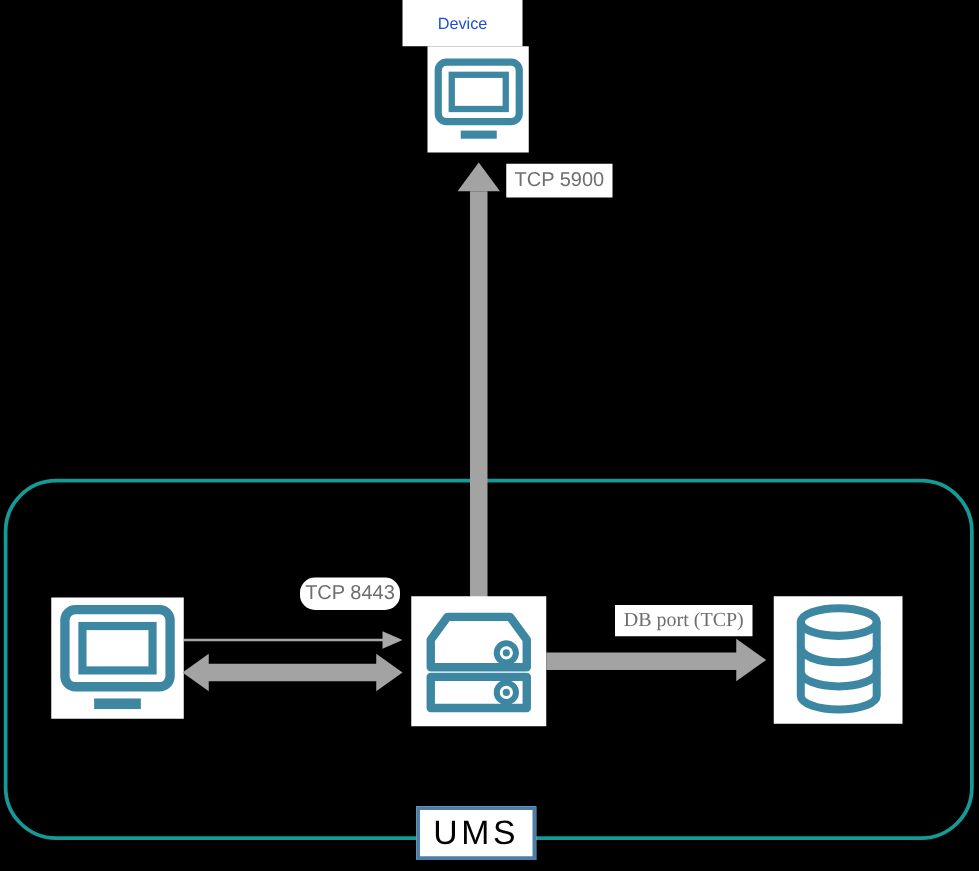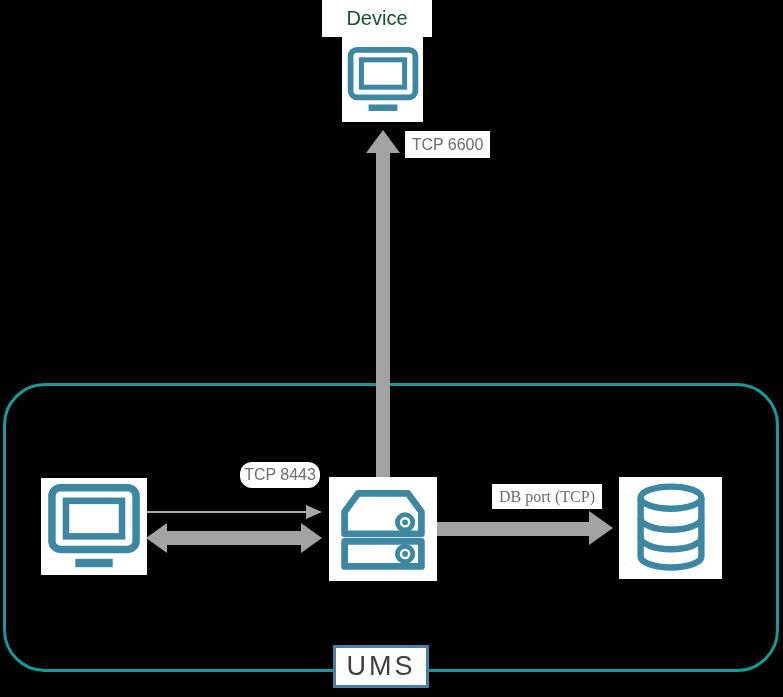--- a/index.html
+++ b/index.html
@@ -9,22 +9,22 @@
   }
   .abs{position:absolute;}
   .labelbox{
     background:#fff;color:#6E6E6E;font-size:16px;
     display:flex;align-items:center;justify-content:center;white-space:nowrap;
   }
   .iconbox{background:#fff;display:flex;align-items:center;justify-content:center;}
   .iconbox svg{display:block;}
 
   
-  #device-label{left:322px;top:0;width:110px;height:37px;background:#fff;
-    color:#14532d;font-size:20px;display:flex;align-items:center;justify-content:center;}
+  #device-label{left:322px;top:0;width:96px;height:37px;background:#fff;
+    color:#1d4ed8;font-size:13px;display:flex;align-items:center;justify-content:center;}
   
   #device-icon-box{left:342px;top:37px;width:81px;height:85px;}
 
   
   #ums-container{left:3px;top:383px;width:776px;height:289px;box-sizing:border-box;
     border:3px solid #159A97;border-radius:42px;background:transparent;}
 
   
   #up-arrow-shaft{left:376px;top:153px;width:14px;height:325px;background:#A3A3A3;}
   #up-arrow-head{left:366px;top:130px;width:0;height:0;
@@ -61,41 +61,41 @@
     border-left:24px solid #A3A3A3;}
   #dbport-label{left:492px;top:484px;width:110px;height:25px;font-family:Liberation Serif, serif;}
 
   
   #database-icon-box{left:619px;top:477px;width:103px;height:102px;}
 
   
   #ums-label-box{left:333px;top:645px;width:96px;height:43px;box-sizing:border-box;
     background:#fff;border:3px solid #4D7EA8;
     display:flex;align-items:center;justify-content:center;
-    color:#404040;font-size:27px;letter-spacing:3px;}
+    color:#000000;font-size:27px;letter-spacing:3px;}
 </style>
 </head>
 <body>
 
 <div id="canvas">
 
   <div class="abs" id="ums-container"></div>
 
   <div class="abs" id="up-arrow-shaft"></div>
   <div class="abs" id="up-arrow-head"></div>
 
   <div class="abs" id="device-label">Device</div>
   <div class="abs iconbox" id="device-icon-box">
     <svg width="72" height="76" viewBox="0 0 100 92">
       <rect x="5" y="4" width="90" height="66" rx="9" fill="none" stroke="#3E87A3" stroke-width="8"></rect>
       <rect x="20" y="18" width="60" height="38" fill="none" stroke="#3E87A3" stroke-width="7"></rect>
       <rect x="30" y="80" width="40" height="9" fill="#3E87A3"></rect>
     </svg>
   </div>
-  <div class="abs labelbox" id="tcp5900-label">TCP 6600</div>
+  <div class="abs labelbox" id="tcp5900-label">TCP 5900</div>
 
   <div class="abs iconbox" id="console-icon-box">
     <svg width="94" height="86" viewBox="0 0 100 92">
       <rect x="5" y="4" width="90" height="66" rx="9" fill="none" stroke="#3E87A3" stroke-width="8"></rect>
       <rect x="20" y="18" width="60" height="38" fill="none" stroke="#3E87A3" stroke-width="7"></rect>
       <rect x="30" y="80" width="40" height="9" fill="#3E87A3"></rect>
     </svg>
   </div>
 
   <div class="abs" id="thin-arrow-shaft"></div>

